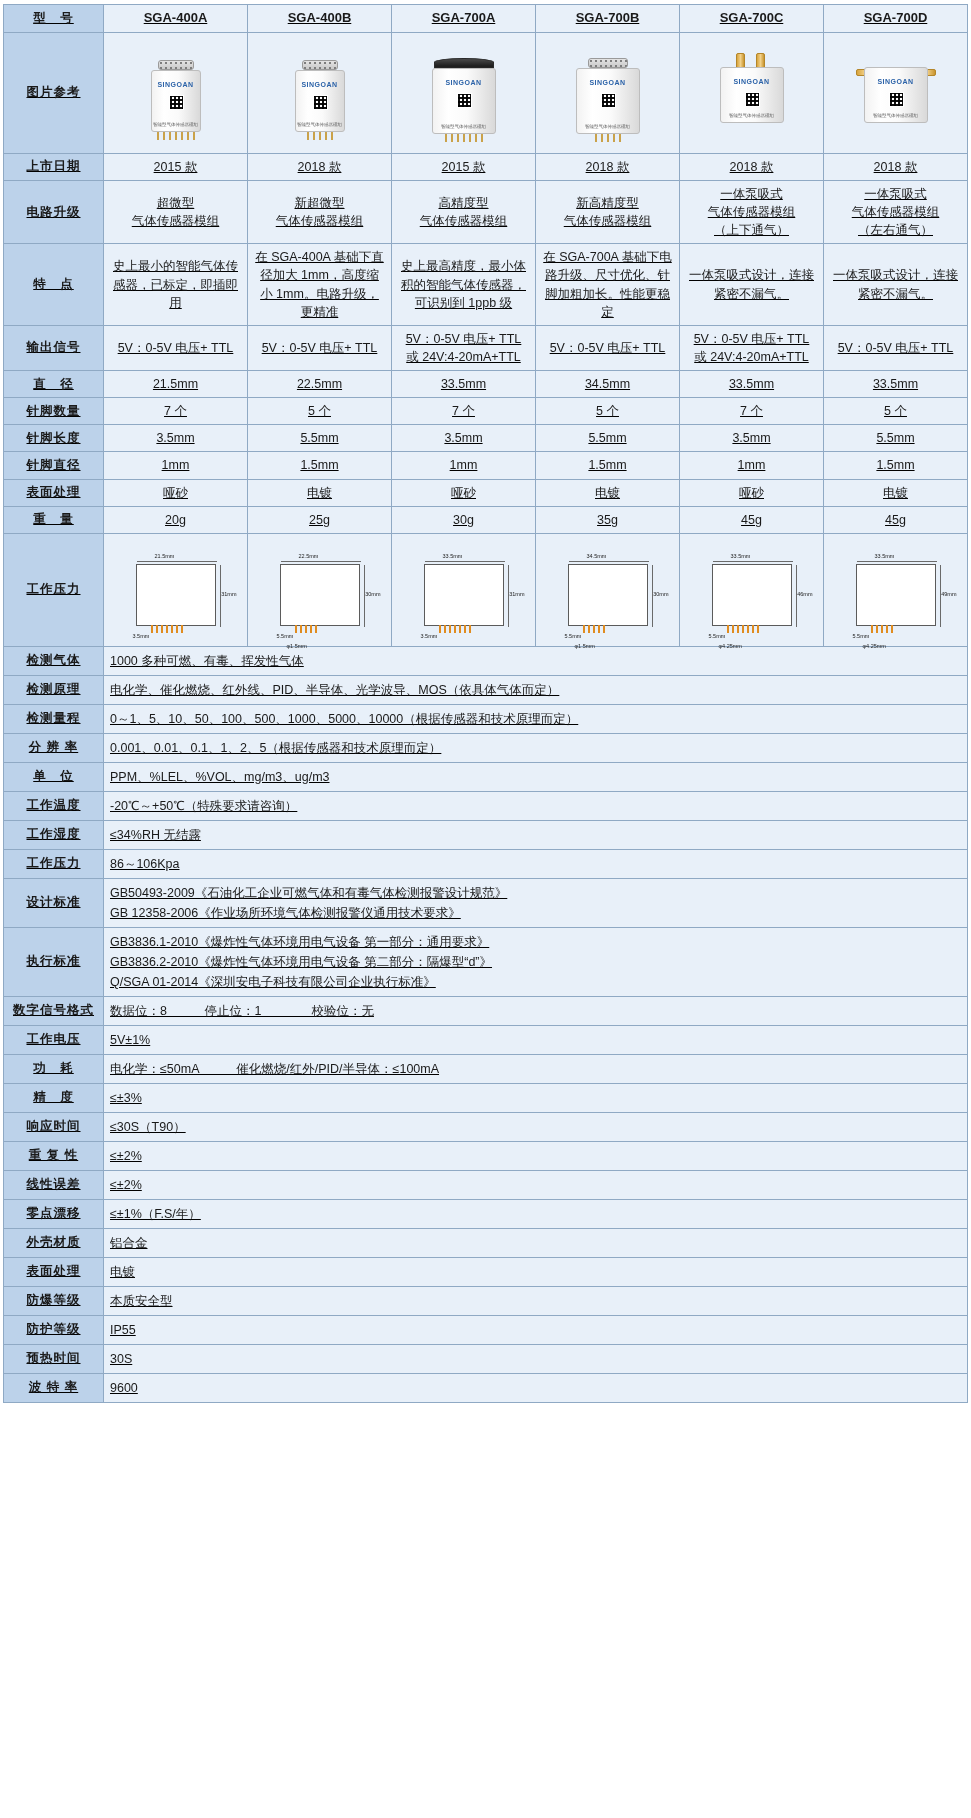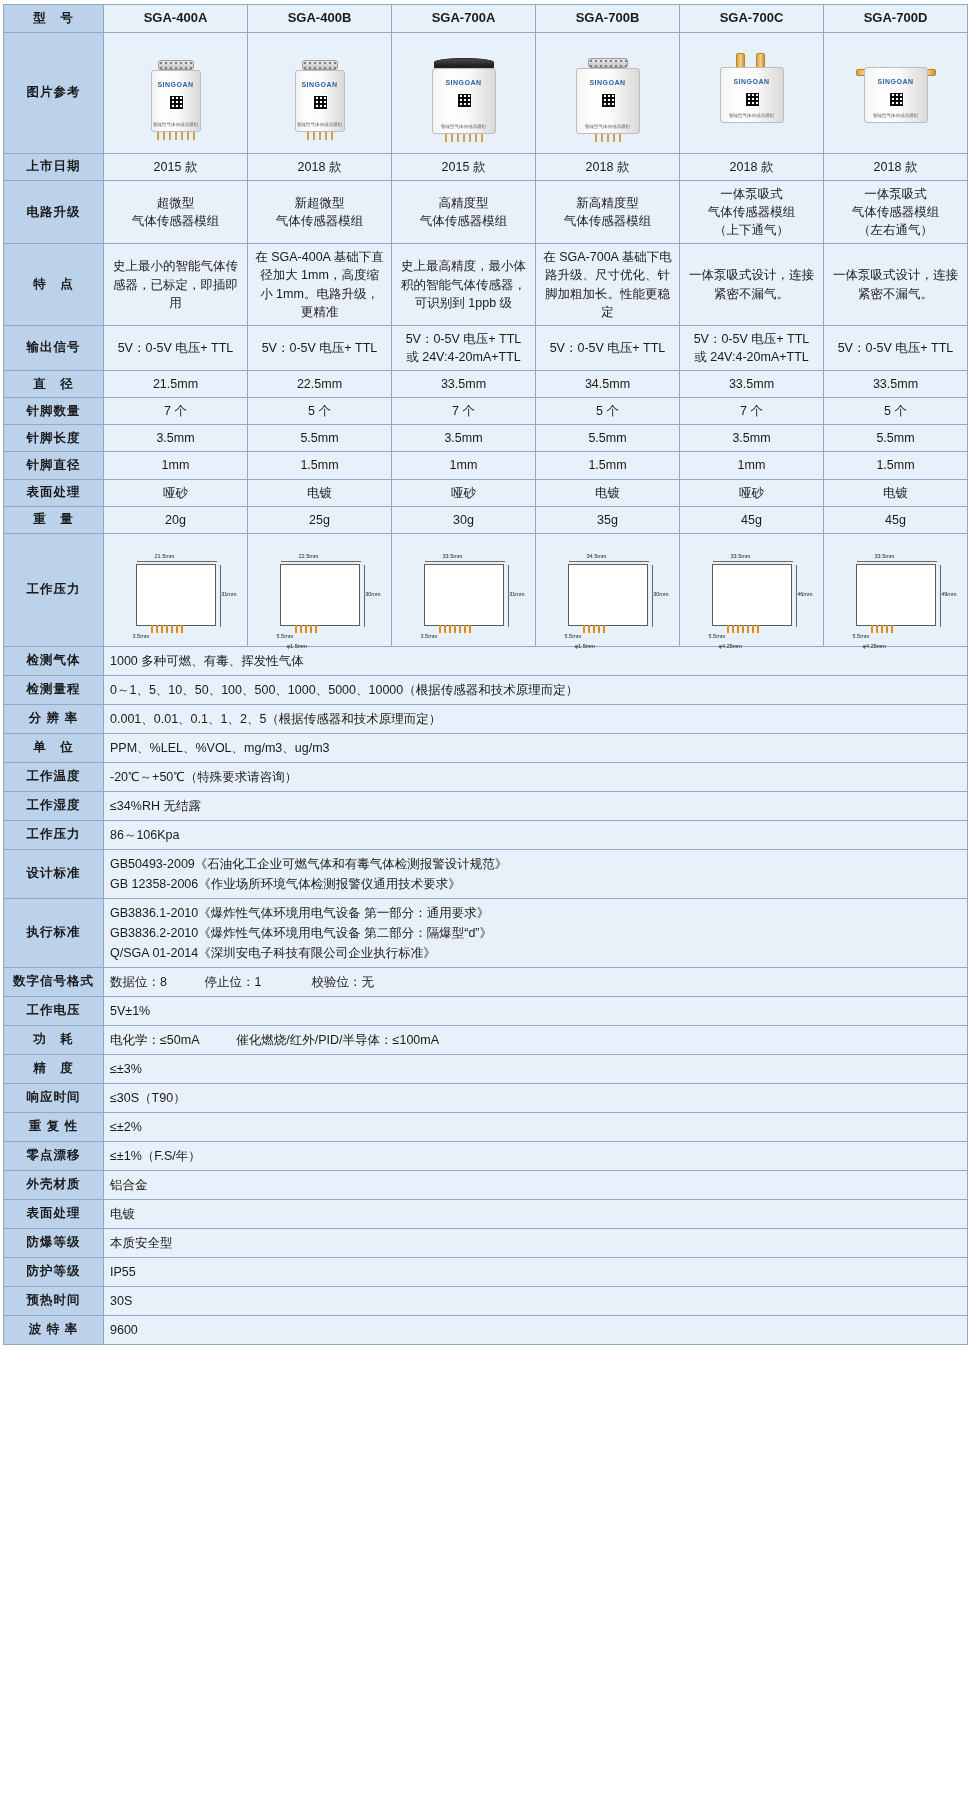--- a/index.html
+++ b/index.html
@@ -6,20 +6,21 @@
   html, body {
     margin: 0; padding: 0;
     background: #ffffff;
     font-family: "Liberation Sans", sans-serif;
   }
   #sheet {
     width: 971px;
     min-height: 1818px;
     padding: 4px 3px 4px 3px;
     background: #ffffff;
+    text-decoration: underline;
   }
   table.spec {
     width: 965px;
     border-collapse: collapse;
     table-layout: fixed;
   }
   table.spec td, table.spec th {
     border: 1px solid #8fa9c4;
     padding: 4px 6px;
     font-size: 12.5px;
@@ -463,20 +464,24 @@
                 </div>
               </div>
             </div>
           </td>
         </tr>
         <tr>
           <td class="lbl">检测气体</td>
           <td class="cell-left" colspan="6">1000 多种可燃、有毒、挥发性气体</td>
         </tr>
         <tr>
+          <td class="lbl">检测原理</td>
+          <td class="cell-left" colspan="6">电化学、催化燃烧、红外线、PID、半导体、光学波导、MOS（依具体气体而定）</td>
+        </tr>
+        <tr>
           <td class="lbl">检测量程</td>
           <td class="cell-left" colspan="6">0～1、5、10、50、100、500、1000、5000、10000（根据传感器和技术原理而定）</td>
         </tr>
         <tr>
           <td class="lbl">分 辨 率</td>
           <td class="cell-left" colspan="6">0.001、0.01、0.1、1、2、5（根据传感器和技术原理而定）</td>
         </tr>
         <tr>
           <td class="lbl">单　位</td>
           <td class="cell-left" colspan="6">PPM、%LEL、%VOL、mg/m3、ug/m3</td>
@@ -516,20 +521,24 @@
         <tr>
           <td class="lbl">精　度</td>
           <td class="cell-left" colspan="6">≤±3%</td>
         </tr>
         <tr>
           <td class="lbl">响应时间</td>
           <td class="cell-left" colspan="6">≤30S（T90）</td>
         </tr>
         <tr>
           <td class="lbl">重 复 性</td>
+          <td class="cell-left" colspan="6">≤±2%</td>
+        </tr>
+        <tr>
+          <td class="lbl">线性误差</td>
           <td class="cell-left" colspan="6">≤±2%</td>
         </tr>
         <tr>
           <td class="lbl">零点漂移</td>
           <td class="cell-left" colspan="6">≤±1%（F.S/年）</td>
         </tr>
         <tr>
           <td class="lbl">外壳材质</td>
           <td class="cell-left" colspan="6">铝合金</td>
         </tr>

